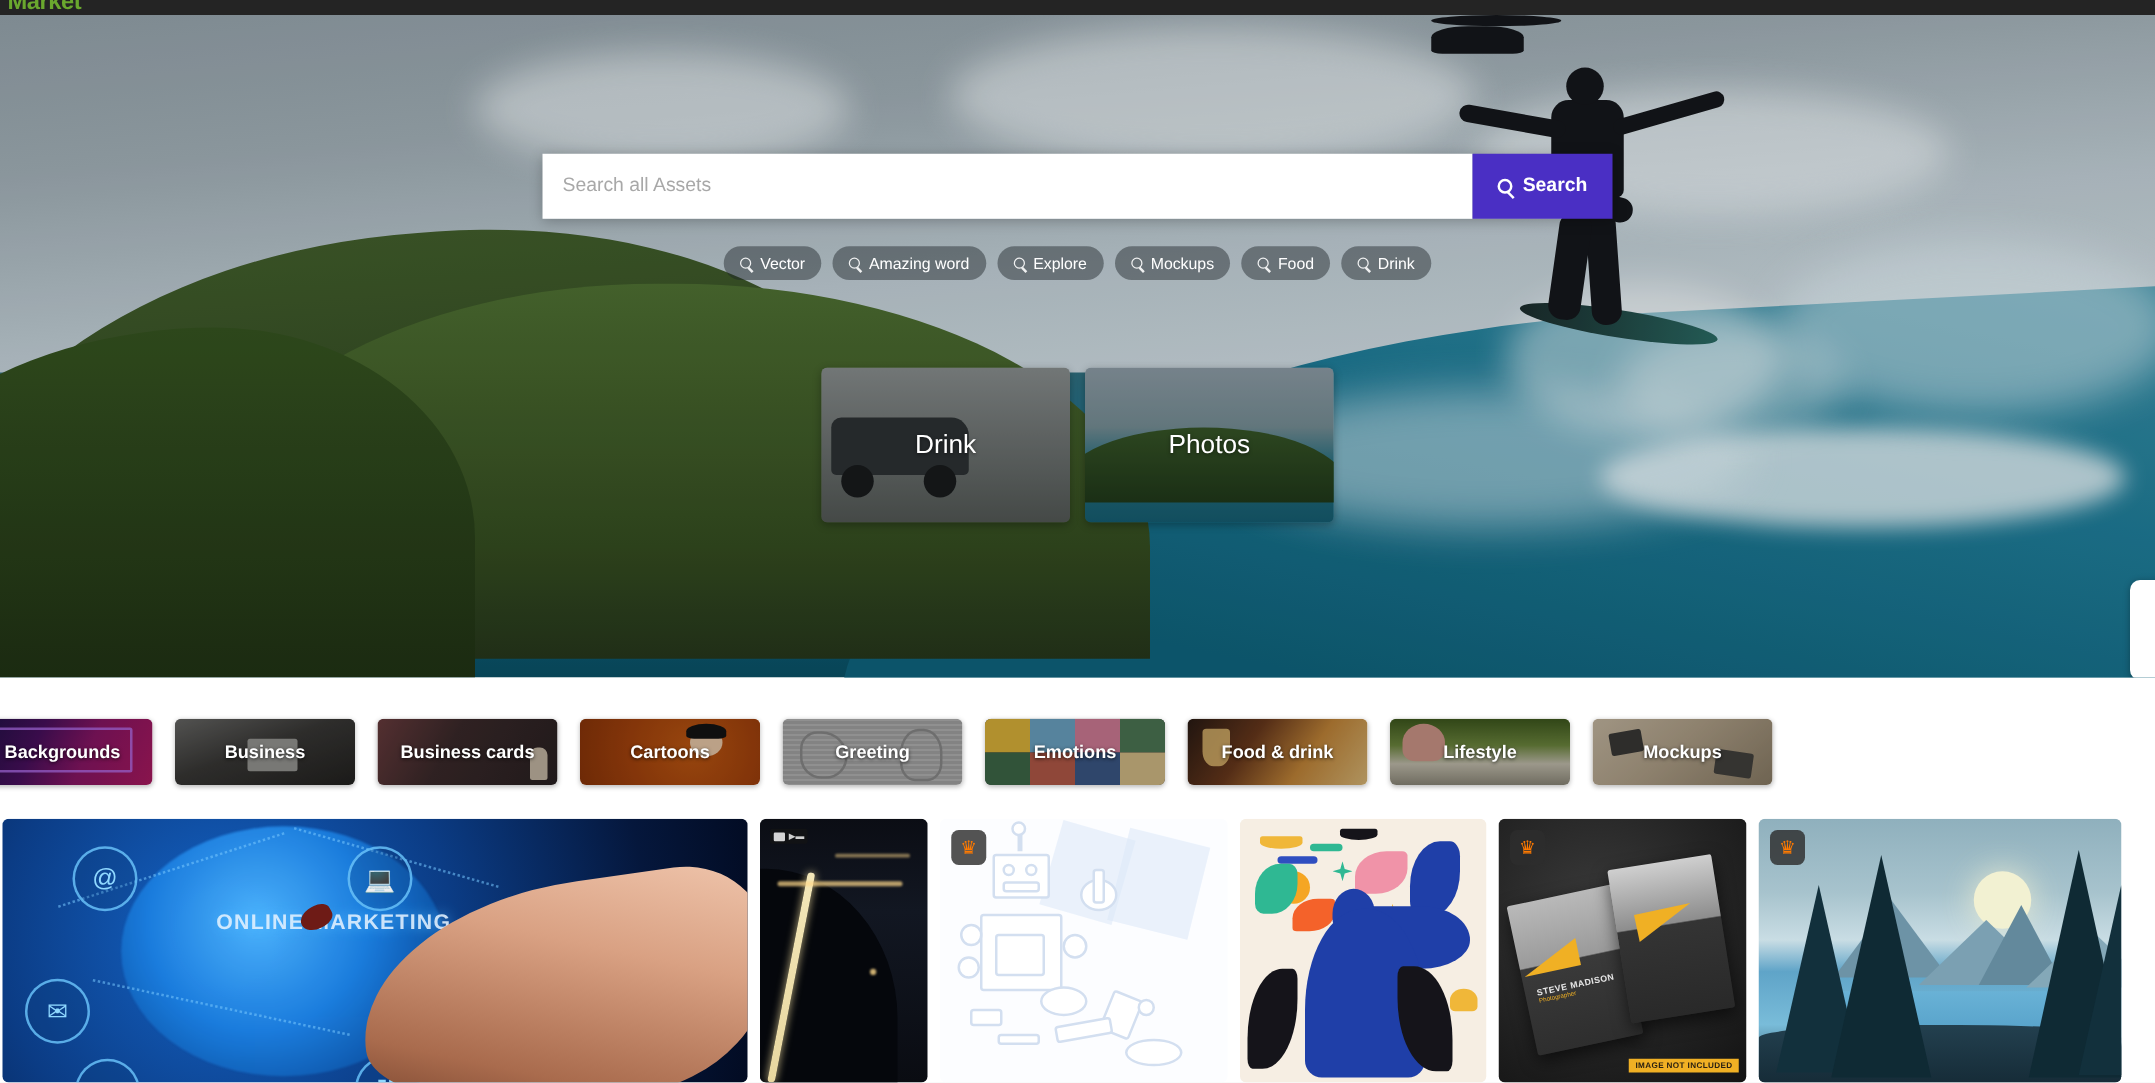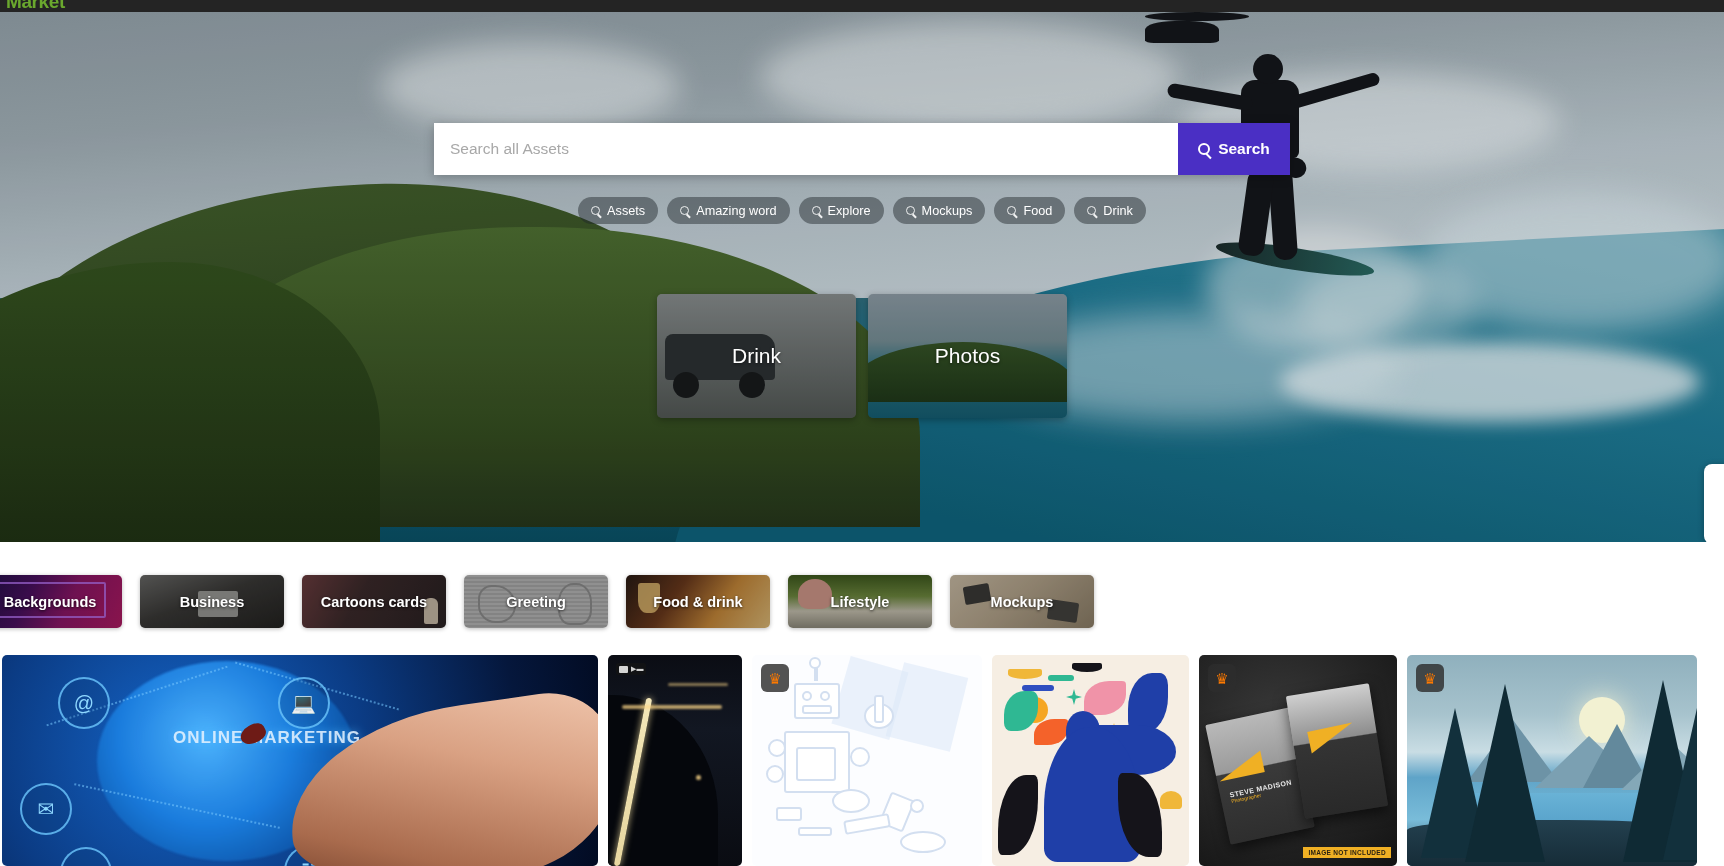--- a/index.html
+++ b/index.html
@@ -428,21 +428,21 @@
     <input class="sinput" placeholder="Search all Assets" style="">
     <button class="sbtn">
       <span class="mg"></span>
       <span>Search</span>
     </button>
   </div>
 
   <div class="chips">
     <div class="chip">
       <span class="mg"></span>
-      <span>Assets</span>
+      <span>Vector</span>
     </div>
     <div class="chip">
       <span class="mg"></span>
       <span>Amazing word</span>
     </div>
     <div class="chip">
       <span class="mg"></span>
       <span>Explore</span>
     </div>
     <div class="chip">
@@ -483,26 +483,45 @@
       <div class="tlabel">Backgrounds</div>
     </div>
     <div class="tile">
       <div class="tbg t-business"></div>
       <div class="tdim"></div>
       <div class="tlabel">Business</div>
     </div>
     <div class="tile">
       <div class="tbg t-businesscards"></div>
       <div class="tdim"></div>
-      <div class="tlabel">Cartoons cards</div>
+      <div class="tlabel">Business cards</div>
+    </div>
+    <div class="tile">
+      <div class="tbg t-cartoons"></div>
+      <div class="tdim"></div>
+      <div class="tlabel">Cartoons</div>
     </div>
     <div class="tile">
       <div class="tbg t-drawings"></div>
       <div class="tdim"></div>
       <div class="tlabel">Greeting</div>
+    </div>
+    <div class="tile">
+      <div class="tbg t-emotions">
+        <span class="em" style="left:0;top:0;background:#e3b93c;"></span>
+        <span class="em" style="left:25%;top:0;background:#6fa8c9;"></span>
+        <span class="em" style="left:50%;top:0;background:#d77f9a;"></span>
+        <span class="em" style="left:75%;top:0;background:#4f7a56;"></span>
+        <span class="em" style="left:0;top:50%;background:#3f6b4a;"></span>
+        <span class="em" style="left:25%;top:50%;background:#b85b4a;"></span>
+        <span class="em" style="left:50%;top:50%;background:#3d5a8a;"></span>
+        <span class="em" style="left:75%;top:50%;background:#d9c08a;"></span>
+      </div>
+      <div class="tdim"></div>
+      <div class="tlabel">Emotions</div>
     </div>
     <div class="tile">
       <div class="tbg t-foodrink"></div>
       <div class="tdim"></div>
       <div class="tlabel">Food &amp; drink</div>
     </div>
     <div class="tile">
       <div class="tbg t-lifestyle"></div>
       <div class="tdim"></div>
       <div class="tlabel">Lifestyle</div>

